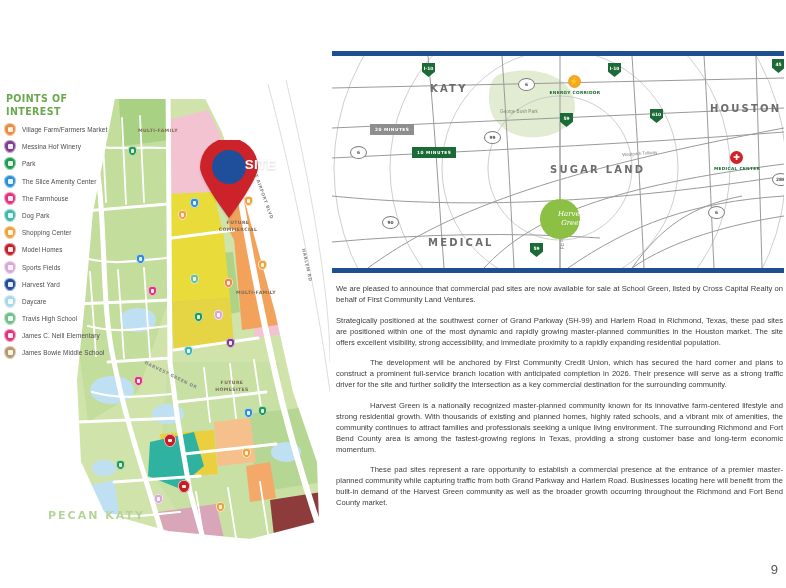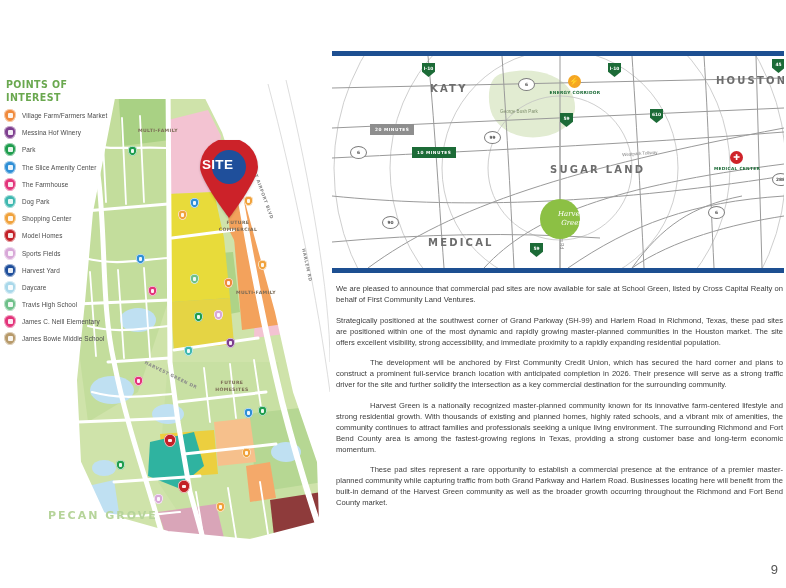--- a/index.html
+++ b/index.html
@@ -8,21 +8,21 @@
     background:#ffffff;
     font-family:"Liberation Sans", sans-serif;
     color:#3a3a3a;
     overflow:hidden;
     position:relative;
   }
   .page{position:relative;width:786px;height:588px;}
 
   
   .poi-panel{
-    position:absolute;left:4px;top:78px;width:120px;
+    position:absolute;left:4px;top:92px;width:120px;
   }
   .poi-title{
     font-family:"DejaVu Sans", sans-serif;
     font-weight:bold;
     font-size:9.5px;
     letter-spacing:0.4px;
     color:#6aa84f;
     margin:0 0 9px 2px;
     transform:scaleY(1.15);
     transform-origin:left top;
@@ -86,21 +86,21 @@
     width:3.4px;height:3.4px;margin:-1.7px 0 0 -1.7px;
     border-radius:1px;background:rgba(255,255,255,.92);
   }
 
   
   .site-marker{
     position:absolute;left:180px;top:78px;width:62px;height:78px;
     filter:drop-shadow(0 1px 1px rgba(0,0,0,.18));
   }
   .site-marker .txt{
-    position:absolute;left:4px;top:17px;width:62px;text-align:left;
+    position:absolute;left:16px;top:17px;width:62px;text-align:right;
     font-family:"Liberation Sans",sans-serif;
     font-weight:bold;font-size:13.5px;color:#ffffff;letter-spacing:.3px;
     pointer-events:none;
   }
 
   
   .regional{
     position:absolute;left:332px;top:51px;width:452px;height:222px;
     background:#000000;
     overflow:hidden;
@@ -264,21 +264,21 @@
 
       <path d="M96,36 L188,36 L205,70 L228,140 L258,250 L276,330 L300,400 L302,460
                L232,478 L150,470 L86,452 L62,400 L58,318 L66,240 L74,150 Z" fill="none" stroke="#ffffff" stroke-width="2"></path>
 
       <g fill="none" stroke="#cfcfcf" stroke-width=".7">
         <path d="M250,22 C276,120 300,240 312,330"></path>
         <path d="M268,18 C292,118 312,232 312,300"></path>
       </g>
     </svg>
 
-    <div class="sp-pecan">PECAN GROVE</div>
+    <div class="sp-pecan">PECAN KATY</div>
 
     <div class="sp-label" style="left:118px;top:66px;width:44px;">MULTI-FAMILY</div>
     <div class="sp-label" style="left:198px;top:158px;width:44px;">FUTURE COMMERCIAL</div>
     <div class="sp-label" style="left:216px;top:228px;width:44px;">MULTI-FAMILY</div>
     <div class="sp-label" style="left:192px;top:318px;width:44px;">FUTURE HOMESITES</div>
 
     <div class="sp-road" style="left:236px;top:100px;transform:rotate(70deg);transform-origin:left top;">WEST AIRPORT BLVD</div>
     <div class="sp-road" style="left:288px;top:186px;transform:rotate(78deg);transform-origin:left top;">HARLEM RD</div>
     <div class="sp-road" style="left:128px;top:298px;transform:rotate(26deg);transform-origin:left top;">HARVEST GREEN DR</div>
 
@@ -410,21 +410,21 @@
         <path d="M452,160 C400,168 340,184 300,212"></path>
         <path d="M0,186 C90,178 180,176 268,182"></path>
       </g>
 
       <g fill="none" stroke="#b0b0b0" stroke-width="1.4">
         <path d="M228,66 L228,212"></path>
       </g>
     </svg>
 
     <div class="reg-city" style="left:98px;top:32px;">KATY</div>
-    <div class="reg-city" style="left:378px;top:24px;margin-left:6px;">HOUSTON</div>
+    <div class="reg-city" style="left:378px;top:52px;">HOUSTON</div>
     <div class="reg-city" style="left:218px;top:112px;width:60px;text-align:right;line-height:1.3;">SUGAR LAND</div>
     <div class="reg-city" style="left:96px;top:186px;">MEDICAL</div>
 
     <div class="reg-small" style="left:168px;top:58px;color:#7f8f6d;">George Bush Park</div>
     <div class="reg-small" style="left:290px;top:100px;transform:rotate(-4deg);">Westpark Tollway</div>
     <div class="reg-small" style="left:232px;top:176px;transform:rotate(90deg);transform-origin:left top;">Harlem Rd</div>
 
     <div class="shield" style="left:90px;top:12px;">I-10</div>
     <div class="shield" style="left:276px;top:12px;">I-10</div>
     <div class="shield" style="left:440px;top:8px;">45</div>

